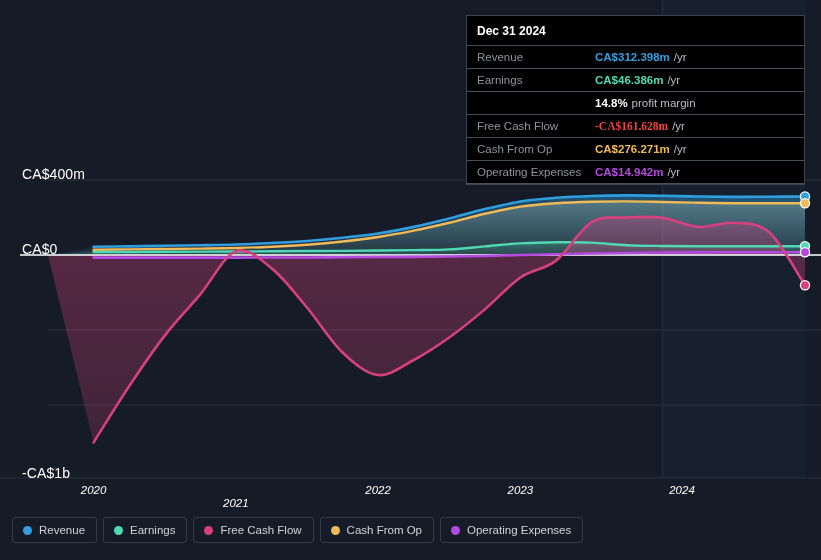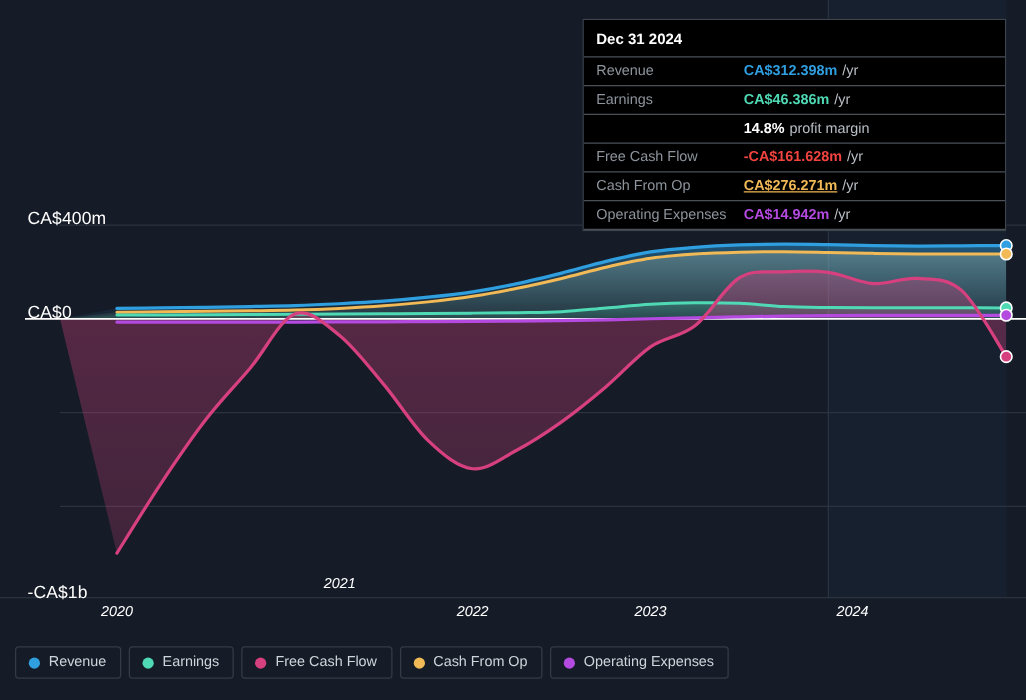--- a/index.html
+++ b/index.html
@@ -188,21 +188,21 @@
         <circle cx="805" cy="252.20" r="4.6" fill="#b44ae0" stroke="#ffffff" stroke-width="1.3"></circle>
         <circle cx="805" cy="285.31" r="4.6" fill="#d6407f" stroke="#ffffff" stroke-width="1.3"></circle>
       </svg>
     </div>
 
   <div class="ylabel" id="ylab0" style="left: 22px; top: 166px;">CA$400m</div>
   <div class="ylabel" id="ylab1" style="left: 22px; top: 241px;">CA$0</div>
   <div class="ylabel" id="ylab2" style="left: 22px; top: 465px;">-CA$1b</div>
 
   <div class="xlabel" id="xlab0" style="left: 93.5338px; top: 484px;">2020</div>
-  <div class="xlabel" id="xlab1" style="left: 235.827px; top: 461px; margin-left: 36px;">2021</div>
+  <div class="xlabel" id="xlab1" style="left: 235.827px; top: 497px;">2021</div>
   <div class="xlabel" id="xlab2" style="left: 378.12px; top: 484px; text-align: center;">2022</div>
   <div class="xlabel" id="xlab3" style="left: 520.414px; top: 484px;">2023</div>
   <div class="xlabel" id="xlab4" style="left: 682px; top: 484px;">2024</div>
 
   <div id="tooltip">
     <div id="tt-date">Dec 31 2024</div>
     <div id="tt-rows">
         <div class="tt-row">
           <span class="tt-label">Revenue</span>
           <span class="tt-val" style="color: rgb(47, 159, 224);">CA$312.398m</span>
@@ -213,26 +213,26 @@
           <span class="tt-val" style="color: rgb(79, 217, 180);">CA$46.386m</span>
           <span class="tt-unit">/yr</span>
         </div>
         <div class="tt-row">
           <span class="tt-label"></span>
           <span class="tt-val" style="color: rgb(255, 255, 255);">14.8%</span>
           <span class="tt-unit">profit margin</span>
         </div>
         <div class="tt-row">
           <span class="tt-label">Free Cash Flow</span>
-          <span class="tt-val" style="color: rgb(241, 67, 63);">-CA$161.628m</span>
+          <span class="tt-val" style="color: rgb(241, 67, 63); font-family: Liberation Serif, serif;">-CA$161.628m</span>
           <span class="tt-unit">/yr</span>
         </div>
         <div class="tt-row">
           <span class="tt-label">Cash From Op</span>
-          <span class="tt-val" style="color: rgb(242, 185, 87); text-decoration: underline;">CA$276.271m</span>
+          <span class="tt-val" style="color: rgb(242, 185, 87);">CA$276.271m</span>
           <span class="tt-unit">/yr</span>
         </div>
         <div class="tt-row">
           <span class="tt-label">Operating Expenses</span>
           <span class="tt-val" style="color: rgb(180, 74, 224);">CA$14.942m</span>
           <span class="tt-unit">/yr</span>
         </div>
       </div>
   </div>
 

